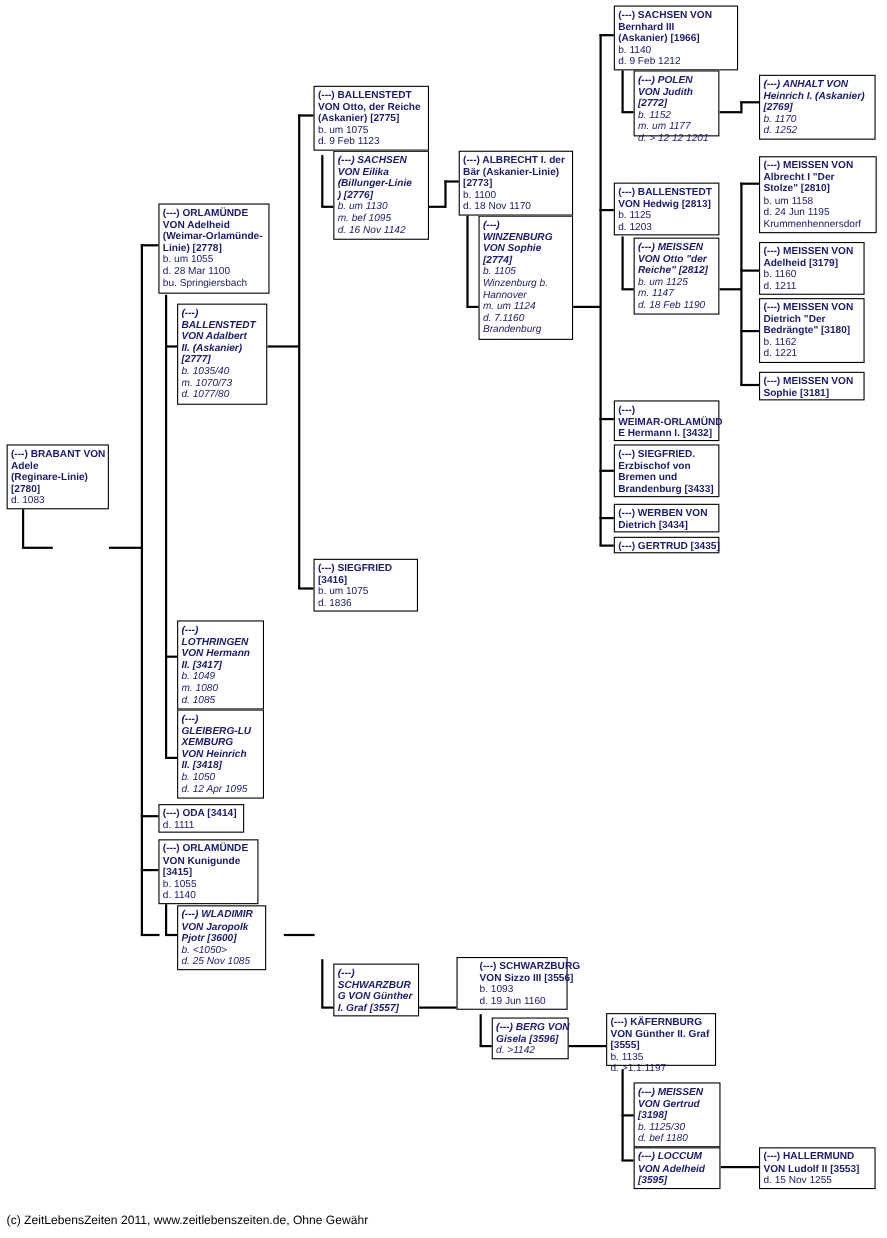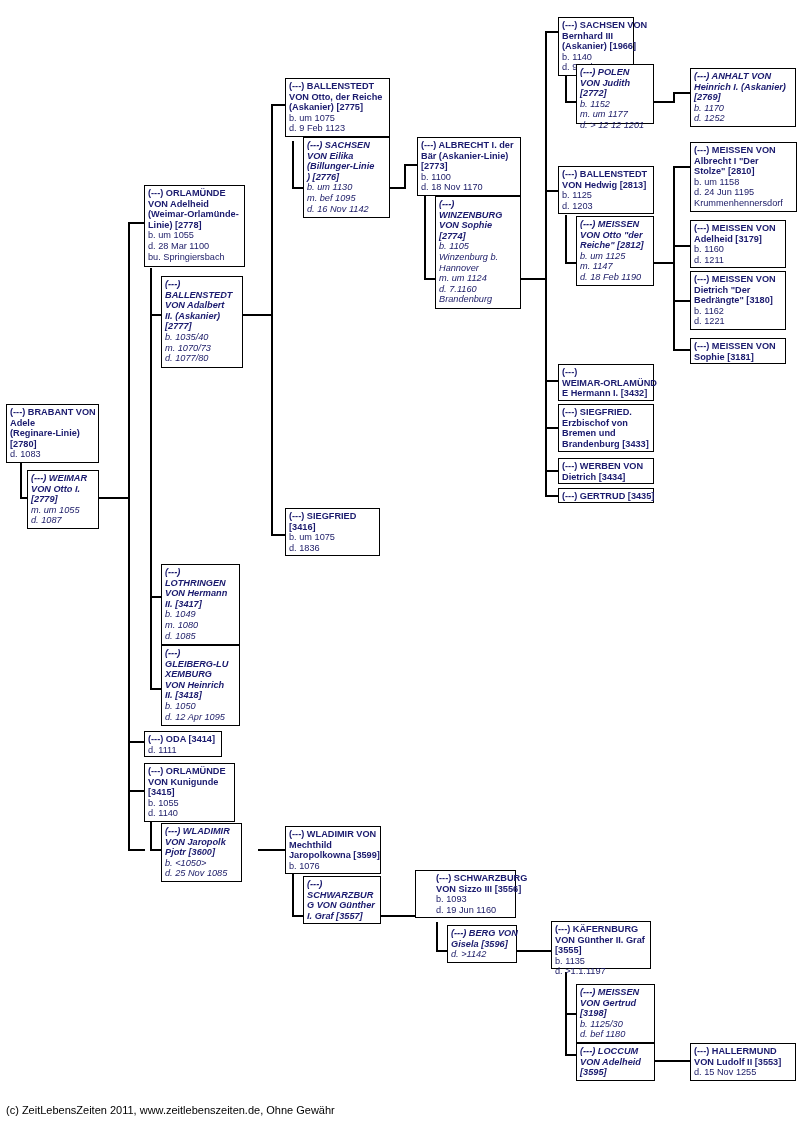--- a/index.html
+++ b/index.html
@@ -110,27 +110,20 @@
   <div class="h" style="left:655px;top:1060px;width:36px;"></div>
 
   <div class="box" style="left:6px;top:404px;width:93px;height:59px;">
     <div class="ln hd">(---) BRABANT VON</div>
     <div class="ln hd">Adele</div>
     <div class="ln hd">(Reginare-Linie)</div>
     <div class="ln hd">[2780]</div>
     <div class="ln">d. 1083</div>
   </div>
 
-  <div class="box italicbox" style="left:27px;top:470px;width:72px;height:59px;">
-    <div class="ln hd">(---) WEIMAR</div>
-    <div class="ln hd">VON Otto I.</div>
-    <div class="ln hd">[2779]</div>
-    <div class="ln">m. um 1055</div>
-    <div class="ln">d. 1087</div>
-  </div>
 
   <div class="box" style="left:144px;top:185px;width:101px;height:82px;">
     <div class="ln hd">(---) ORLAMÜNDE</div>
     <div class="ln hd">VON Adelheid</div>
     <div class="ln hd">(Weimar-Orlamünde-</div>
     <div class="ln hd">Linie) [2778]</div>
     <div class="ln">b. um 1055</div>
     <div class="ln">d. 28 Mar 1100</div>
     <div class="ln">bu.  Springiersbach</div>
   </div>
@@ -205,26 +198,20 @@
     <div class="ln">d. 16 Nov 1142</div>
   </div>
 
   <div class="box" style="left:285px;top:508px;width:95px;height:48px;">
     <div class="ln hd">(---) SIEGFRIED</div>
     <div class="ln hd">[3416]</div>
     <div class="ln">b. um 1075</div>
     <div class="ln">d. 1836</div>
   </div>
 
-  <div class="box" style="left:285px;top:826px;width:96px;height:48px;">
-    <div class="ln hd">(---) WLADIMIR VON</div>
-    <div class="ln hd">Mechthild</div>
-    <div class="ln hd">Jaropolkowna [3599]</div>
-    <div class="ln">b. 1076</div>
-  </div>
 
   <div class="box italicbox" style="left:303px;top:876px;width:78px;height:48px;">
     <div class="ln hd">(---)</div>
     <div class="ln hd">SCHWARZBUR</div>
     <div class="ln hd">G VON Günther</div>
     <div class="ln hd">I. Graf [3557]</div>
   </div>
 
   <div class="box" style="left:417px;top:137px;width:104px;height:59px;">
     <div class="ln hd">(---) ALBRECHT I. der</div>
@@ -253,21 +240,21 @@
     <div class="ln">b. 1093</div>
     <div class="ln">d. 19 Jun 1160</div>
   </div>
 
   <div class="box italicbox" style="left:447px;top:925px;width:70px;height:38px;">
     <div class="ln hd">(---) BERG VON</div>
     <div class="ln hd">Gisela [3596]</div>
     <div class="ln">d. &gt;1142</div>
   </div>
 
-  <div class="box" style="left:558px;top:5px;width:76px;height:59px;margin-top:12px;">
+  <div class="box" style="left:558px;top:5px;width:113px;height:59px;">
     <div class="ln hd">(---) SACHSEN VON</div>
     <div class="ln hd">Bernhard III</div>
     <div class="ln hd">(Askanier) [1966]</div>
     <div class="ln">b. 1140</div>
     <div class="ln">d. 9 Feb 1212</div>
   </div>
 
   <div class="box italicbox" style="left:576px;top:64px;width:78px;height:60px;">
     <div class="ln hd">(---) POLEN</div>
     <div class="ln hd">VON Judith</div>

